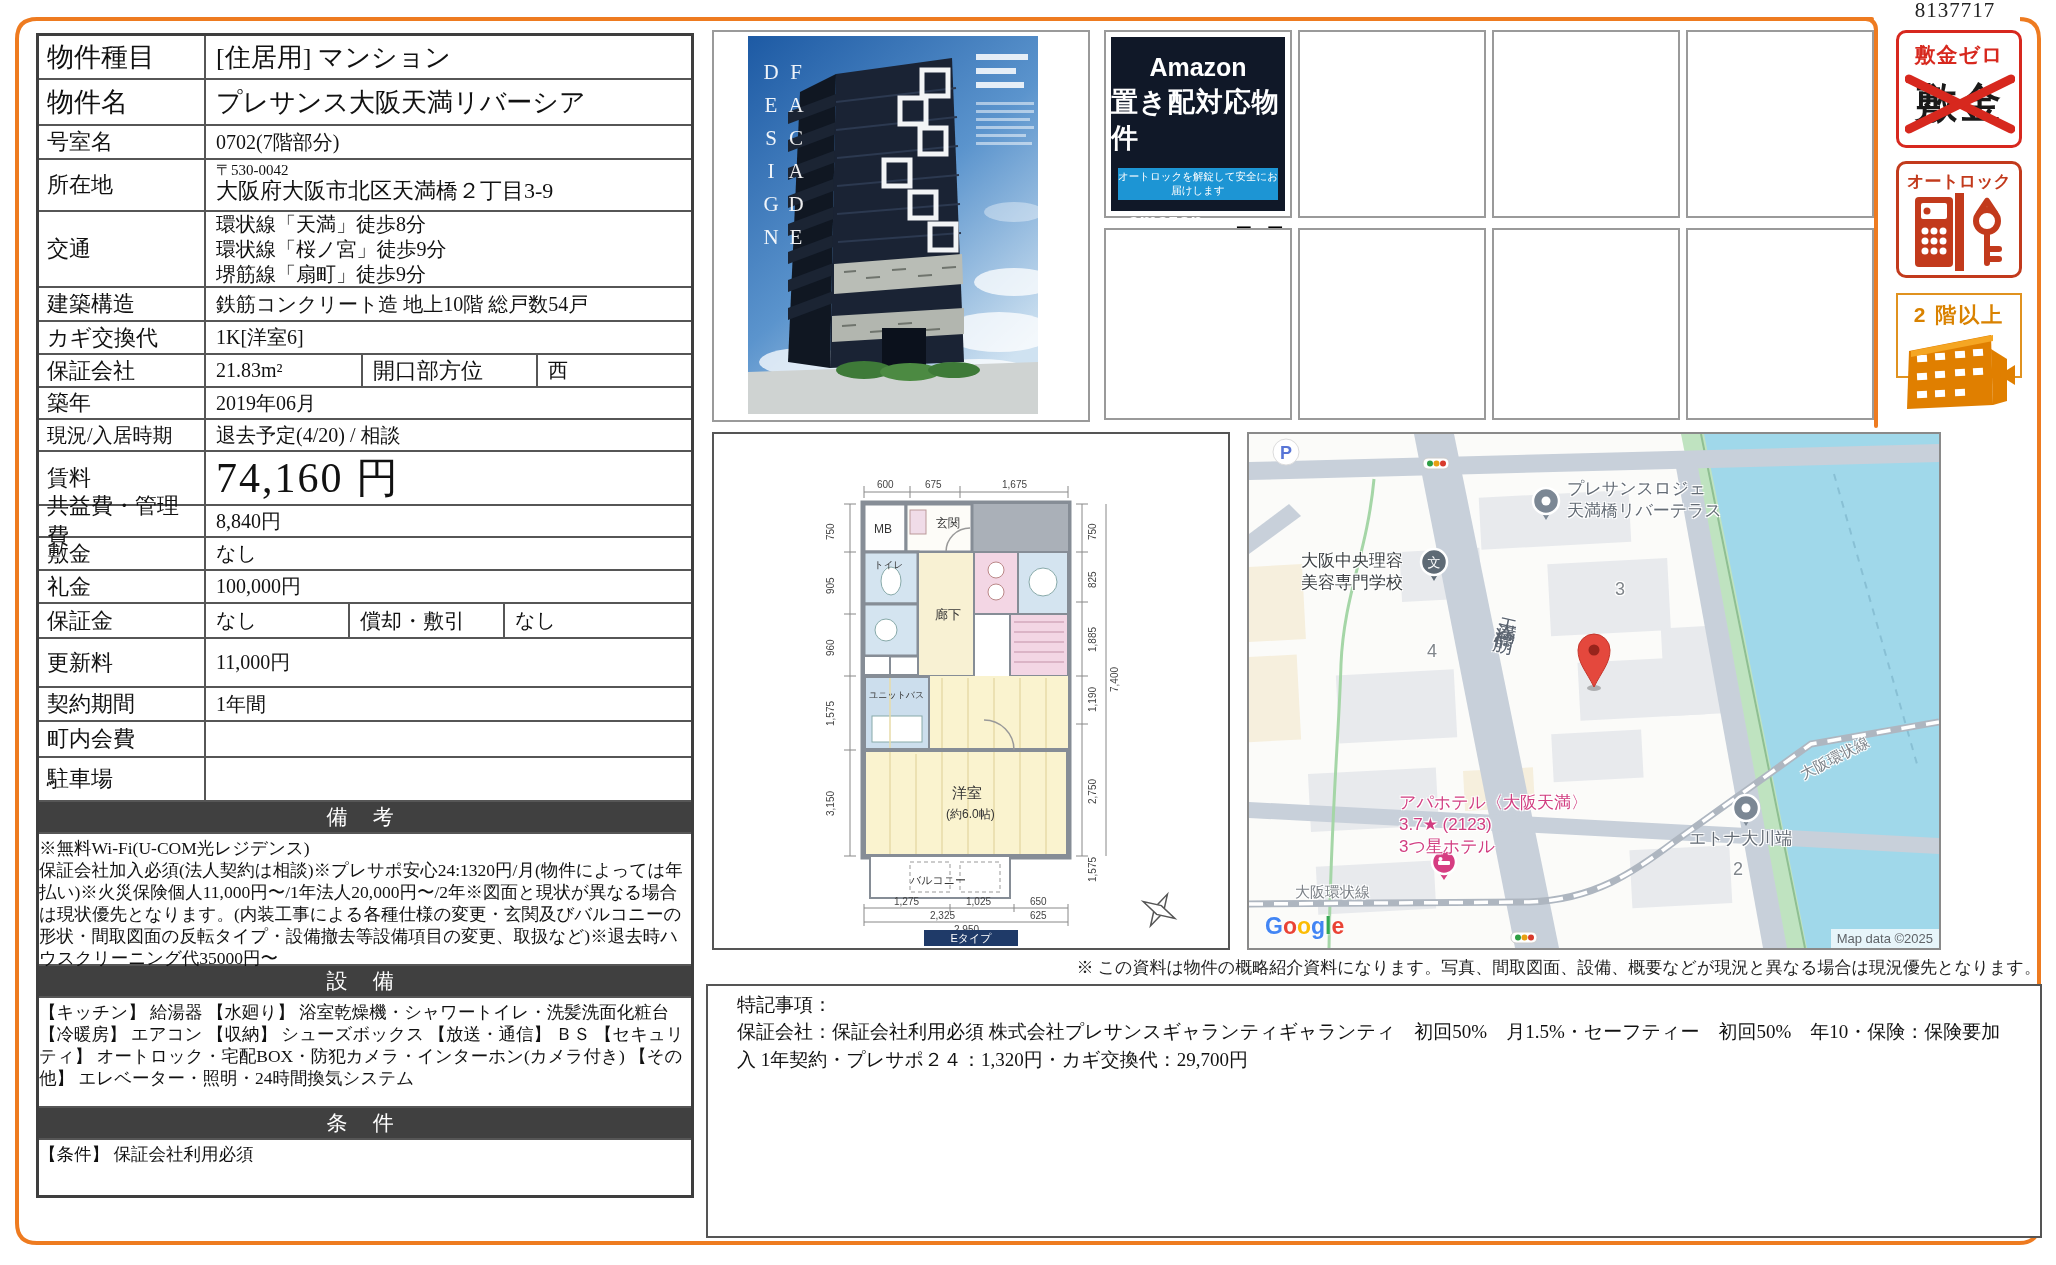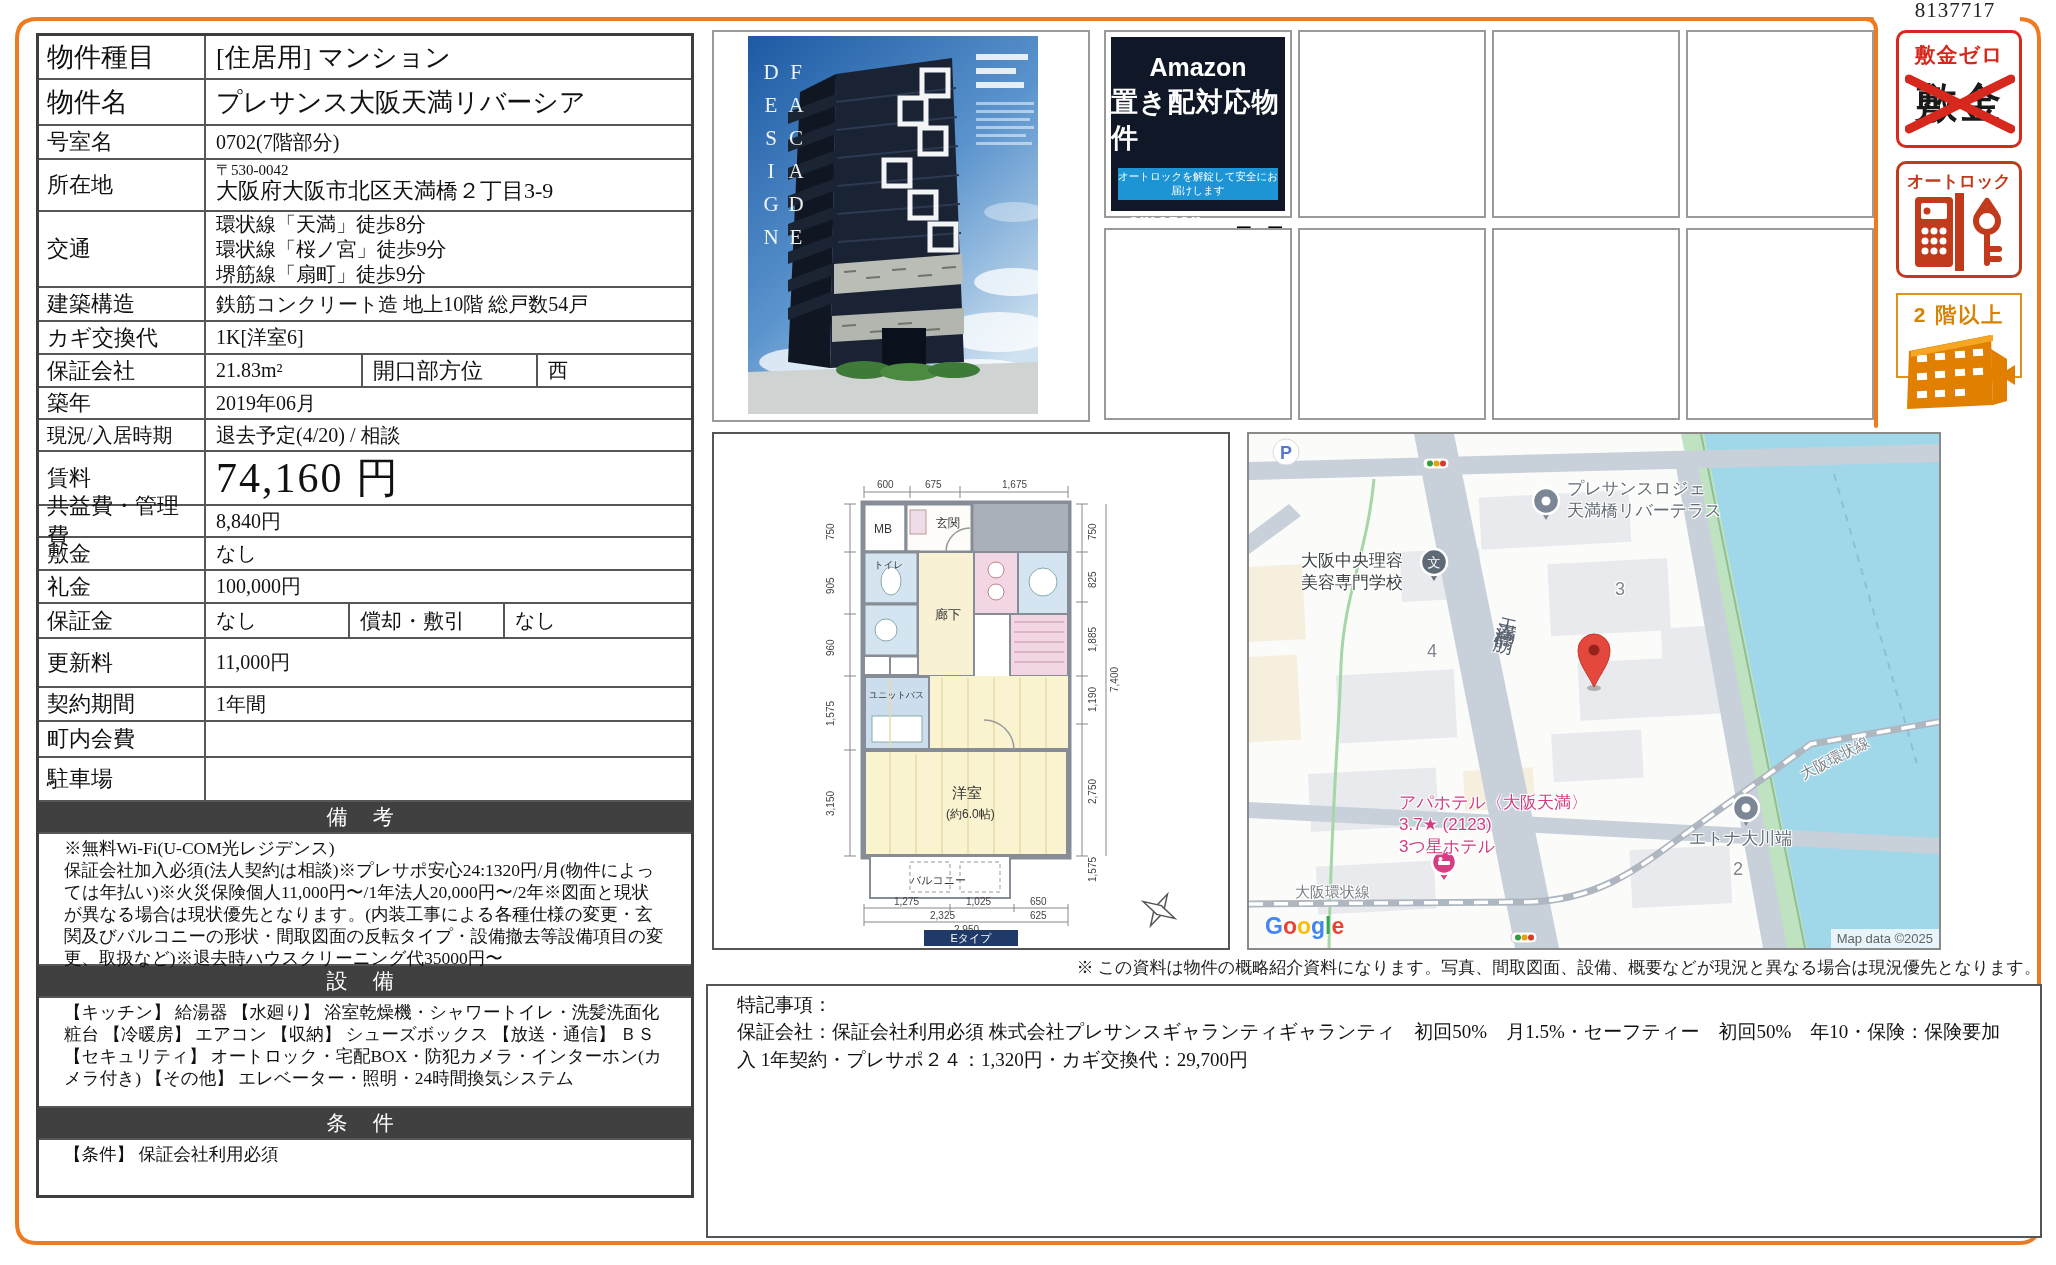--- a/index.html
+++ b/index.html
@@ -19,21 +19,21 @@
   .big .plabel{font-size:27px;}
   .big .pvalue{font-size:26px;}
   .cell-mid{border-right:2px solid #565656;}
   .addr-stack{display:block;padding-top:2px;}
   .postal{font-size:15px;line-height:16px;}
   .addrline{font-size:22px;line-height:26px;}
   .pre{white-space:pre-line;line-height:25px;}
   .rentval{font-size:42px;letter-spacing:2px;}
   .sechead{height:32px;background:#404040;color:#fff;display:flex;align-items:center;justify-content:center;
            font-size:21px;letter-spacing:10px;border-bottom:2px solid #565656;box-sizing:border-box;}
-  .secbody{padding:3px 25px;font-size:17.5px;line-height:22px;border-bottom:2px solid #565656;
+  .secbody{padding:3px 0;font-size:17.5px;line-height:22px;border-bottom:2px solid #565656;
            box-sizing:border-box;white-space:pre-wrap;}
   
   .photocell{position:absolute;background:#fff;border:2px solid #9a9a9a;box-sizing:border-box;}
   #main-photo{left:712px;top:30px;width:378px;height:392px;}
   #facade-caption{position:absolute;left:44px;top:28px;writing-mode:vertical-rl;text-orientation:upright;
       color:rgba(255,255,255,.92);font-size:21px;letter-spacing:9px;font-family:"Liberation Serif",serif;}
   .amazon{position:absolute;inset:5px;background:#101828;display:flex;flex-direction:column;align-items:center;
       font-family:"Liberation Sans",sans-serif;color:#fff;}
   .amz-title{font-weight:bold;font-size:25px;margin-top:16px;}
   .amz-sub{font-weight:bold;font-size:27px;margin-top:2px;letter-spacing:1px;}

